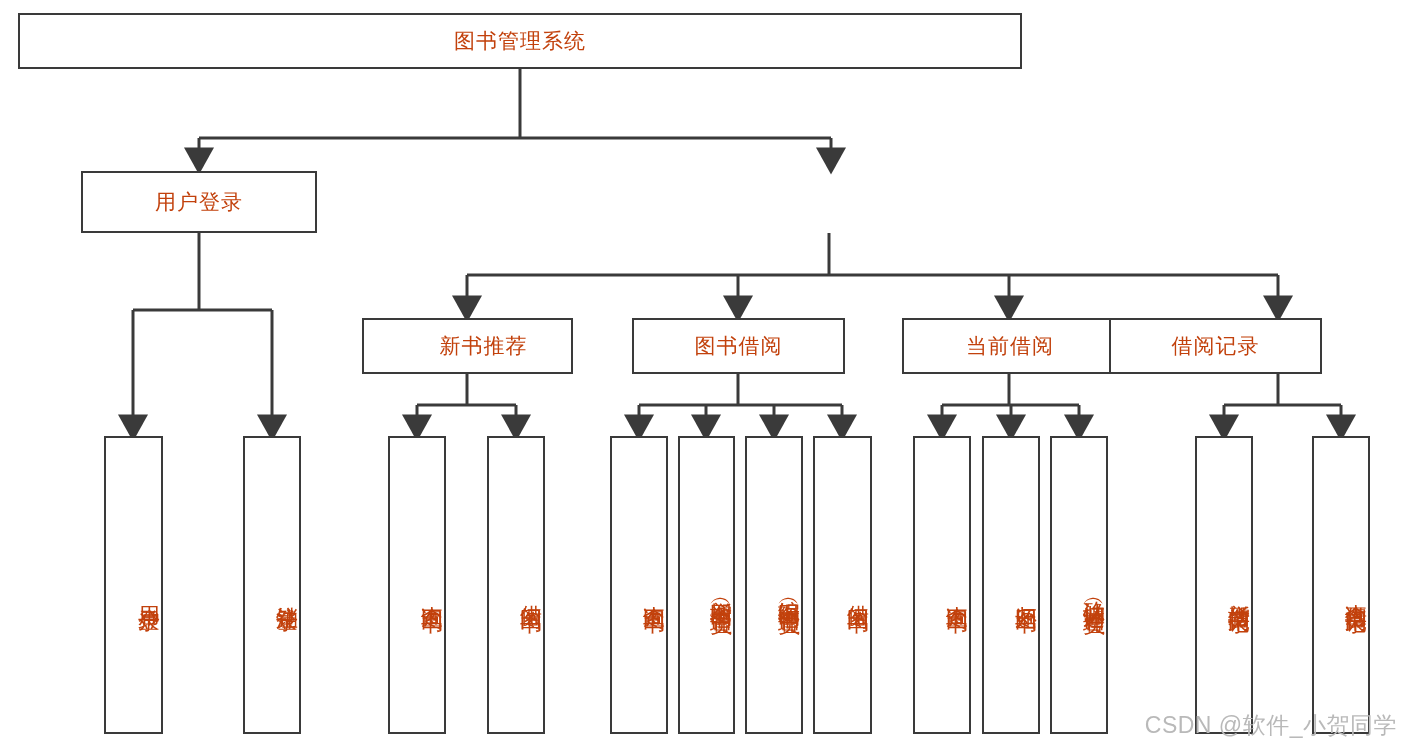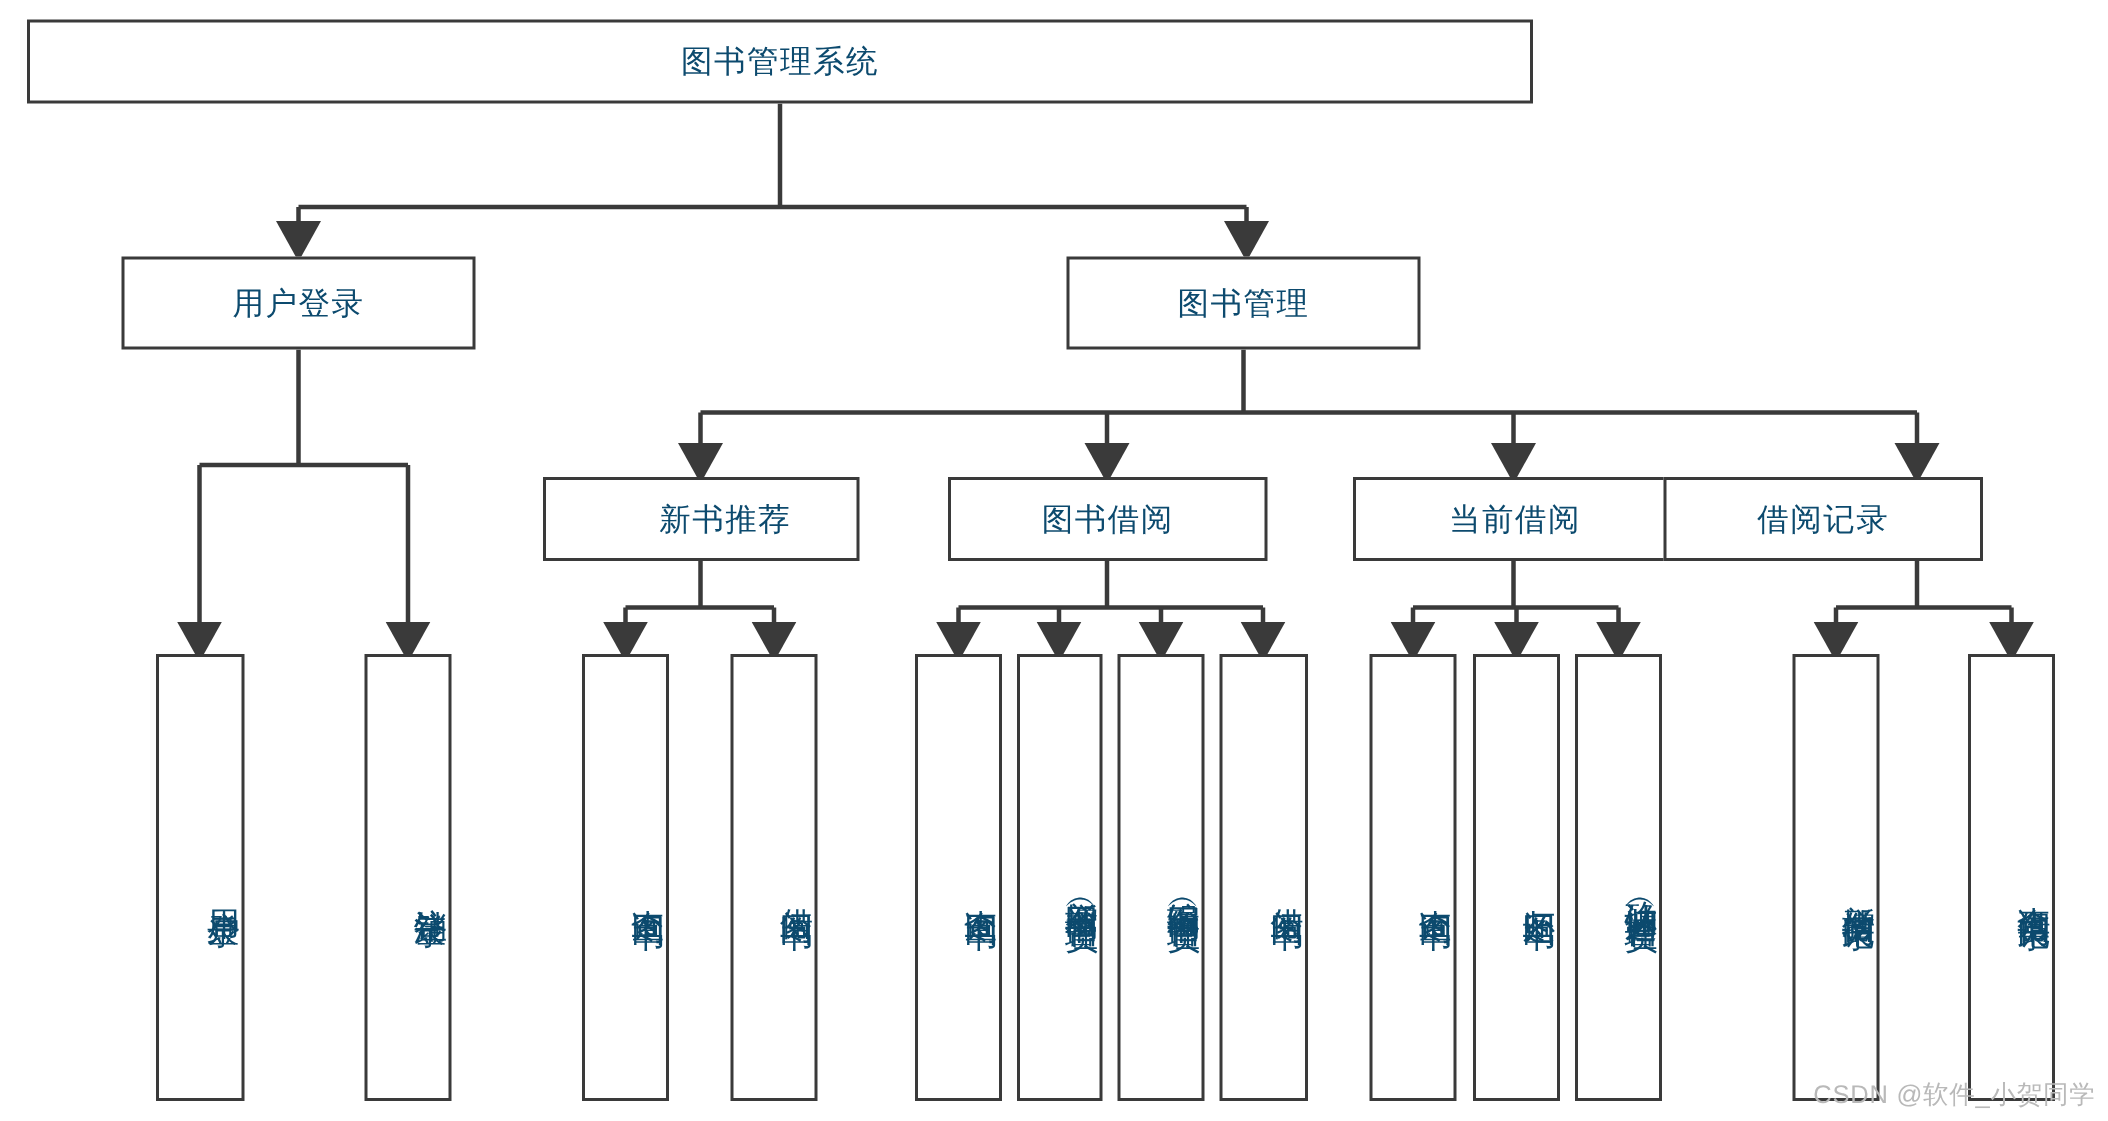--- a/index.html
+++ b/index.html
@@ -26,21 +26,21 @@
     pointer-events: none;
   }
   .node {
     position: absolute;
     box-sizing: border-box;
     border: 2px solid #3a3a3a;
     background: #ffffff;
     display: flex;
     align-items: center;
     justify-content: center;
-    color: #0c4a6e;
+    color: #c2410c;
   }
   .node.horiz {
     font-size: 21px;
     letter-spacing: 1px;
   }
   .node.vert {
     writing-mode: vertical-rl;
     text-orientation: upright;
     font-size: 22px;
     letter-spacing: 2px;
@@ -51,21 +51,21 @@
   }
   .node.vert .vtext {
     writing-mode: vertical-rl;
     text-orientation: upright;
     white-space: nowrap;
   }
   #watermark {
     position: absolute;
     right: 8px;
     bottom: 6px;
-    font-size: 17px;
+    font-size: 23px;
     color: #b9b9b9;
     letter-spacing: 0.5px;
     user-select: none;
   }
 </style>
 </head>
 <body>
 
 <div id="canvas">
 
@@ -119,23 +119,20 @@
     </g>
   </svg>
 
   <div class="node horiz" style="left:18px; top:13px; width:1004px; height:56px;">
     <span>图书管理系统</span>
   </div>
 
   <div class="node horiz" style="left:81px; top:171px; width:236px; height:62px;">
     <span>用户登录</span>
   </div>
-  <div class="node horiz" style="left:711px; top:171px; width:236px; height:62px;">
-    <span>图书管理</span>
-  </div>
 
   <div class="node horiz" style="left:362px; top:318px; width:211px; height:56px;padding-left:32px;">
     <span>新书推荐</span>
   </div>
   <div class="node horiz" style="left:902px; top:318px; width:216px; height:56px;">
     <span>当前借阅</span>
   </div>
   <div class="node horiz" style="left:632px; top:318px; width:213px; height:56px;">
     <span>图书借阅</span>
   </div>

